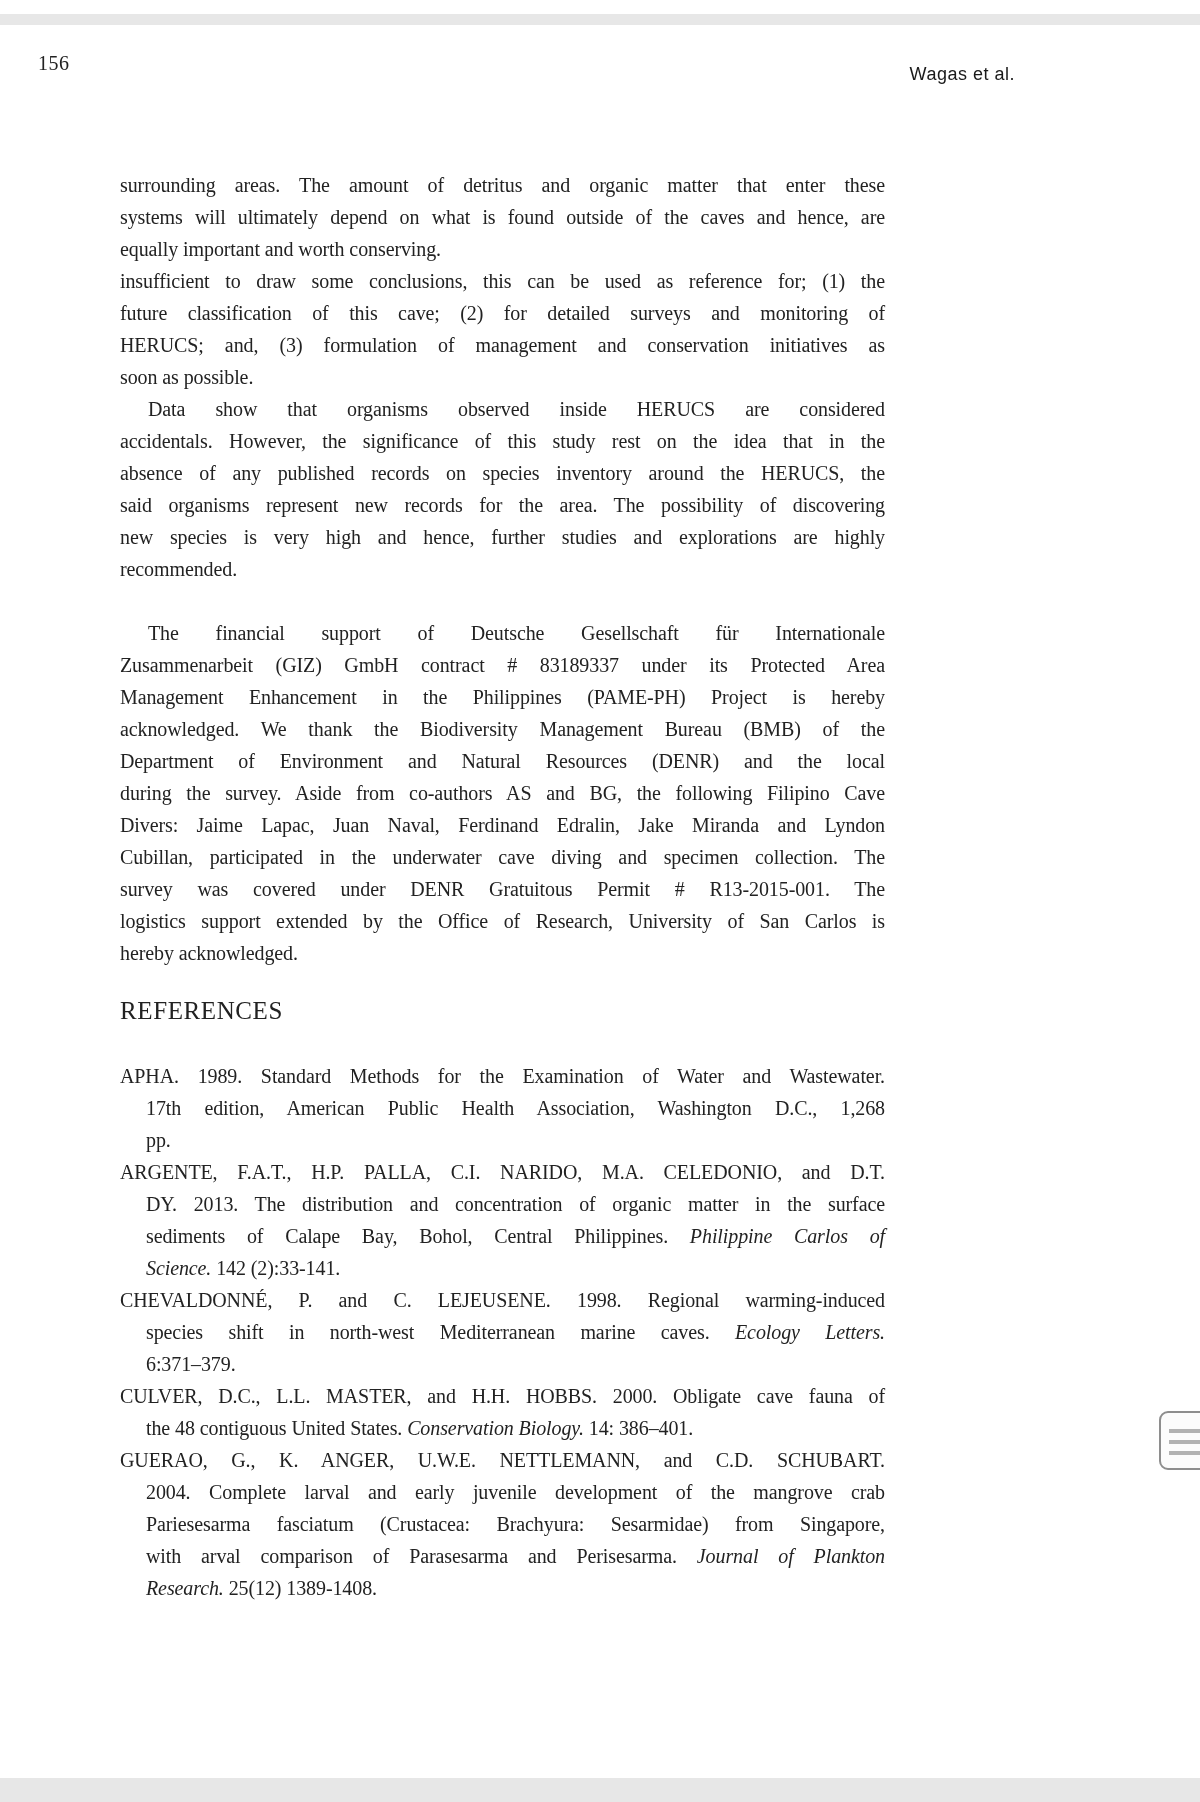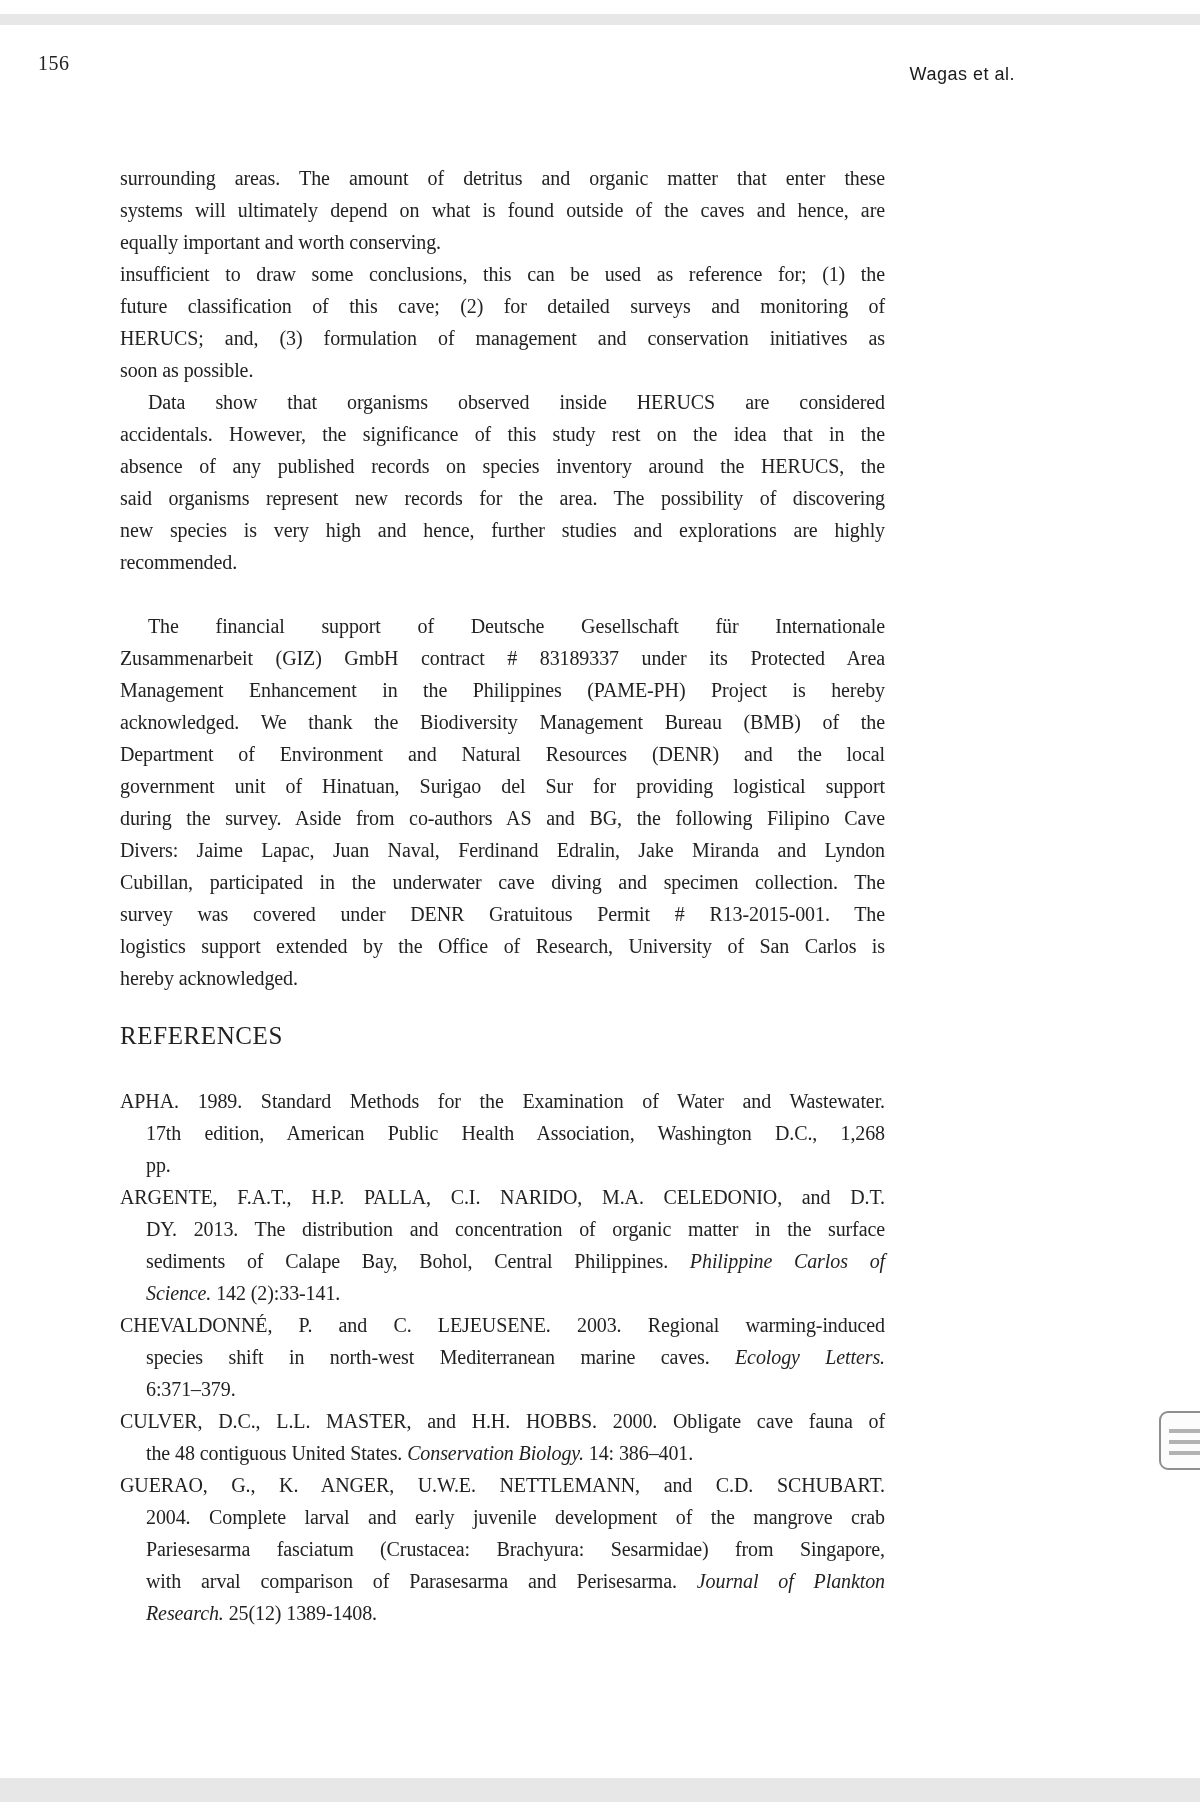--- a/index.html
+++ b/index.html
@@ -23,21 +23,21 @@
     font-size:20px; letter-spacing:0.5px;
   }
   .running-head {
     position:absolute; top:64px; left:785px; width:230px;
     font-family:"Liberation Sans", sans-serif;
     font-size:18px; text-align:right; letter-spacing:0.5px;
     color:#1a1a1a;
   }
 
   .content {
-    position:absolute; left:120px; top:162px; width:765px;
+    position:absolute; left:120px; top:169px; width:765px;
   }
   .tline {
     font-size:20px; line-height:32px;
     letter-spacing:-0.1px;
     text-align:justify; text-align-last:justify;
     white-space:normal;
   }
   .tline.last { text-align-last:left; }
   .tline.indent { padding-left:28px; }
   .tline.hang { padding-left:26px; }
@@ -100,21 +100,20 @@
         <div class="tline last"><span>recommended.</span></div>
       </div>
     </section>
   <section id="ack-body">
       <div>
         <div class="tline indent"><span>The financial support of Deutsche Gesellschaft für Internationale</span></div>
         <div class="tline"><span>Zusammenarbeit (GIZ) GmbH contract # 83189337 under its Protected Area</span></div>
         <div class="tline"><span>Management Enhancement in the Philippines (PAME-PH) Project is hereby</span></div>
         <div class="tline"><span>acknowledged. We thank the Biodiversity Management Bureau (BMB) of the</span></div>
         <div class="tline"><span>Department of Environment and Natural Resources (DENR) and the local</span></div>
-        <div class="tline"><span>government unit of Hinatuan, Surigao del Sur for providing logistical support</span></div>
         <div class="tline"><span>during the survey. Aside from co-authors AS and BG, the following Filipino Cave</span></div>
         <div class="tline"><span>Divers: Jaime Lapac, Juan Naval, Ferdinand Edralin, Jake Miranda and Lyndon</span></div>
         <div class="tline"><span>Cubillan, participated in the underwater cave diving and specimen collection. The</span></div>
         <div class="tline"><span>survey was covered under DENR Gratuitous Permit # R13-2015-001. The</span></div>
         <div class="tline"><span>logistics support extended by the Office of Research, University of San Carlos is</span></div>
         <div class="tline last"><span>hereby acknowledged.</span></div>
       </div>
     </section>
   <h2 class="sec" id="ref-heading">REFERENCES</h2>
   <section id="ref-body">
@@ -123,21 +122,21 @@
         <div class="tline hang"><span>17th edition, American Public Health Association, Washington D.C., 1,268</span></div>
         <div class="tline last hang"><span>pp.</span></div>
       </div>
       <div>
         <div class="tline"><span>ARGENTE, F.A.T., H.P. PALLA, C.I. NARIDO, M.A. CELEDONIO, and D.T.</span></div>
         <div class="tline hang"><span>DY. 2013. The distribution and concentration of organic matter in the surface</span></div>
         <div class="tline hang"><span>sediments of Calape Bay, Bohol, Central Philippines. </span><span class="it">Philippine Carlos of</span></div>
         <div class="tline last hang"><span class="it">Science.</span><span> 142 (2):33-141.</span></div>
       </div>
       <div>
-        <div class="tline"><span>CHEVALDONNÉ, P. and C. LEJEUSENE. 2003. Regional warming-induced</span></div>
+        <div class="tline"><span>CHEVALDONNÉ, P. and C. LEJEUSENE. 1998. Regional warming-induced</span></div>
         <div class="tline hang"><span>species shift in north-west Mediterranean marine caves. </span><span class="it">Ecology Letters.</span></div>
         <div class="tline last hang"><span>6:371–379.</span></div>
       </div>
       <div>
         <div class="tline"><span>CULVER, D.C., L.L. MASTER, and H.H. HOBBS. 2000. Obligate cave fauna of</span></div>
         <div class="tline last hang"><span>the 48 contiguous United States. </span><span class="it">Conservation Biology.</span><span> 14: 386–401.</span></div>
       </div>
       <div>
         <div class="tline"><span>GUERAO, G., K. ANGER, U.W.E. NETTLEMANN, and C.D. SCHUBART.</span></div>
         <div class="tline hang"><span>2004. Complete larval and early juvenile development of the mangrove crab</span></div>

